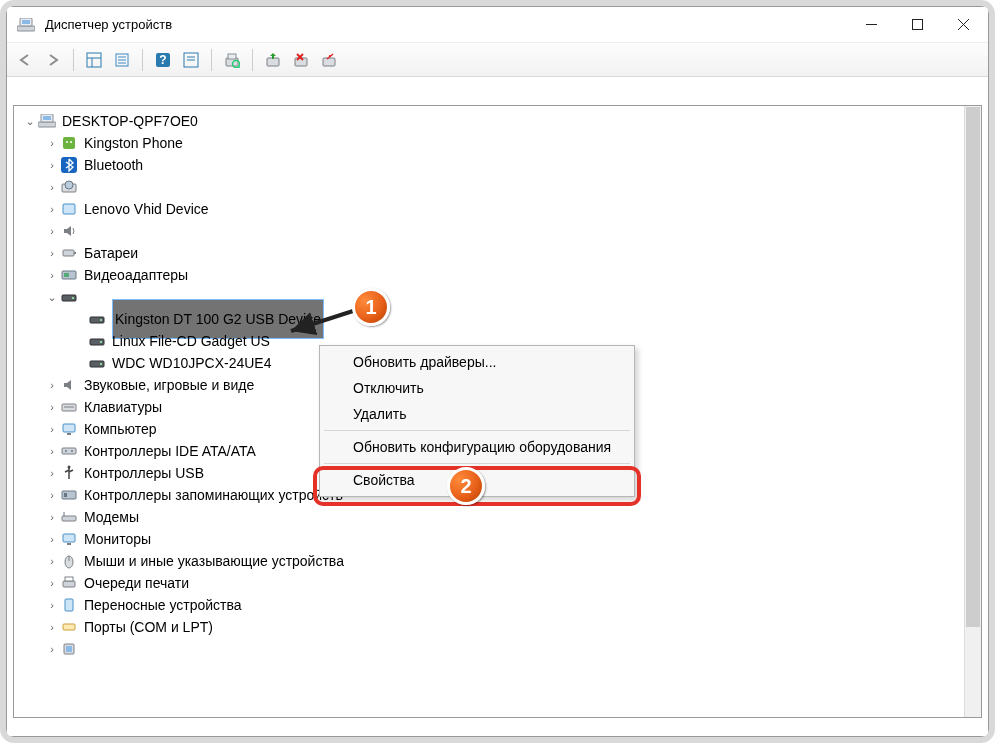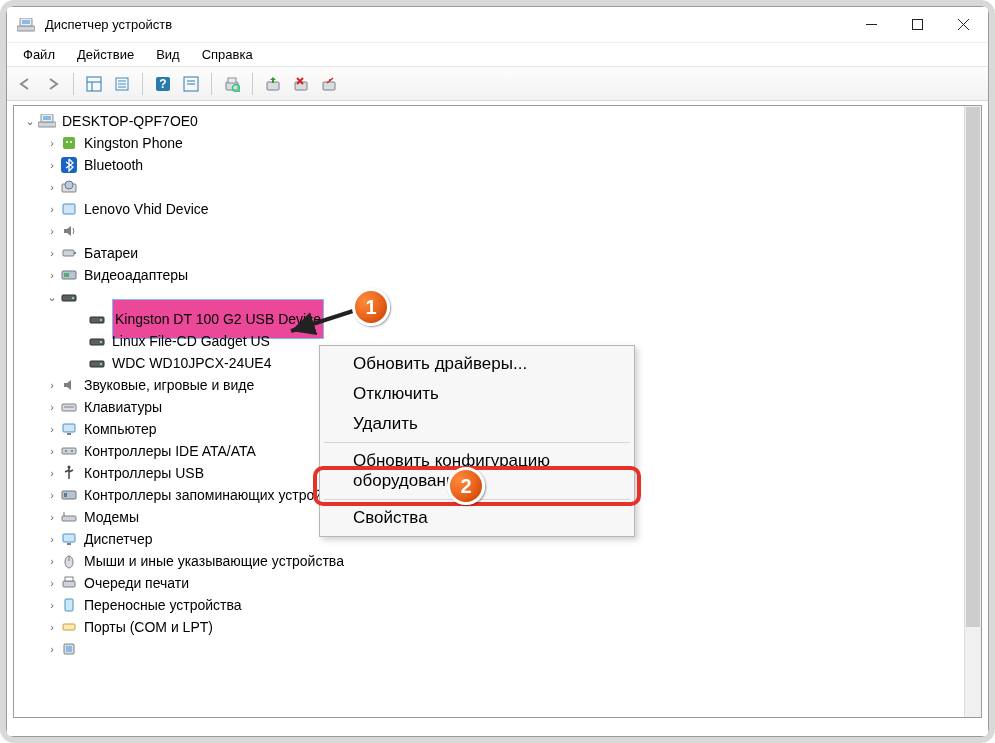--- a/index.html
+++ b/index.html
@@ -23,28 +23,28 @@
 
   .content { position:absolute; top:98px; bottom:18px; left:6px; right:6px; border:1px solid #9a9a9a; overflow:hidden; background:#fff;}
   .scrollbar { position:absolute; right:0; top:0; bottom:0; width:17px; background:#f0f0f0; border-left:1px solid #dcdcdc; }
   .scroll-thumb { position:absolute; top:1px; left:1px; right:1px; height:520px; background:#cdcdcd; }
 
   .tree { padding:4px 2px; line-height:22px; font-size:14px; }
   .node { display:flex; align-items:center; height:22px; white-space:nowrap;}
   .exp { width:16px; text-align:center; color:#6b6b6b; font-size:11px; user-select:none;}
   .icon { width:18px; height:18px; margin-right:6px; display:inline-flex; align-items:center; justify-content:center;}
   .label { }
-  .label.selected { background:#ec4899; border:1px solid #7abdff; padding:8px 2px;}
+  .label.selected { background:#737373; border:1px solid #7abdff; padding:8px 2px;}
   .indent-0 .node{ padding-left:6px;}
   .indent-1 .node{ padding-left:28px;}
   .indent-2 .node{ padding-left:56px;}
 
   
   .ctx { position:absolute; left:312px; top:338px; width:316px; background:#f7f7f7; border:1px solid #b6b6b6; box-shadow:3px 3px 6px rgba(0,0,0,0.18); padding:3px; }
-  .ctx-item { padding:5px 14px 5px 30px; font-size:17px; }
+  .ctx-item { padding:5px 14px 5px 30px; font-size:14px; }
   .ctx-item.bold { font-weight:400; }
   .ctx-sep { height:1px; background:#d6d6d6; margin:3px 1px; }
   .ctx-highlight-outline { position:absolute; left:306px; top:459px; width:328px; height:40px; border:4px solid #e53228; border-radius:10px; pointer-events:none; }
 
   
   .arrow { position:absolute; left:280px; top:300px; width:70px; height:30px; pointer-events:none;}
   .arrow svg{overflow:visible;}
   .callout { position:absolute; width:38px; height:38px; border-radius:50%; background:radial-gradient(circle at 30% 30%, #ff8a3b, #e8611a 55%, #b73e00); border:3px solid #fff; box-shadow:1px 1px 2px rgba(0,0,0,0.4); color:#fff; font-weight:700; font-size:20px; display:flex; align-items:center; justify-content:center; }
   .callout.c1 { left:345px; top:281px; }
   .callout.c2 { left:440px; top:460px; }
@@ -76,26 +76,20 @@
           </svg>
         </div>
     <div class="win-btn">
           <svg>
             <line x1="0" y1="0" x2="11" y2="11"></line>
             <line x1="11" y1="0" x2="0" y2="11"></line>
           </svg>
         </div>
   </div>
 
-  <div class="menubar">
-    <div class="menu-item">Файл</div>
-    <div class="menu-item">Действие</div>
-    <div class="menu-item">Вид</div>
-    <div class="menu-item">Справка</div>
-  </div>
 
   <div class="toolbar">
     <div class="tb-btn">
           <svg width="14" height="14">
             <path d="M10 2 L3 7 L10 12" fill="none" stroke="#8c8c8c" stroke-width="2"></path>
           </svg>
         </div>
     <div class="tb-btn">
           <svg width="14" height="14">
             <path d="M4 2 L11 7 L4 12" fill="none" stroke="#8c8c8c" stroke-width="2"></path>
@@ -416,21 +410,21 @@
 
       <div class="indent-1">
             <div class="node">
               <span class="exp">›</span>
               <span class="icon">
                 <svg width="16" height="16">
                   <rect x="2" y="3" width="12" height="8" rx="1" fill="#cde5f7" stroke="#4a90c7"></rect>
                   <rect x="6" y="12" width="4" height="2" fill="#7c8085"></rect>
                 </svg>
               </span>
-              <span class="label">Диспетчер</span>
+              <span class="label">Мониторы</span>
             </div>
           </div>
 
       <div class="indent-1">
             <div class="node">
               <span class="exp">›</span>
               <span class="icon">
                 <svg width="16" height="16">
                   <ellipse cx="8" cy="9" rx="4" ry="6" fill="#d9dde1" stroke="#7c8085"></ellipse>
                   <line x1="8" y1="3" x2="8" y2="8" stroke="#7c8085"></line>

